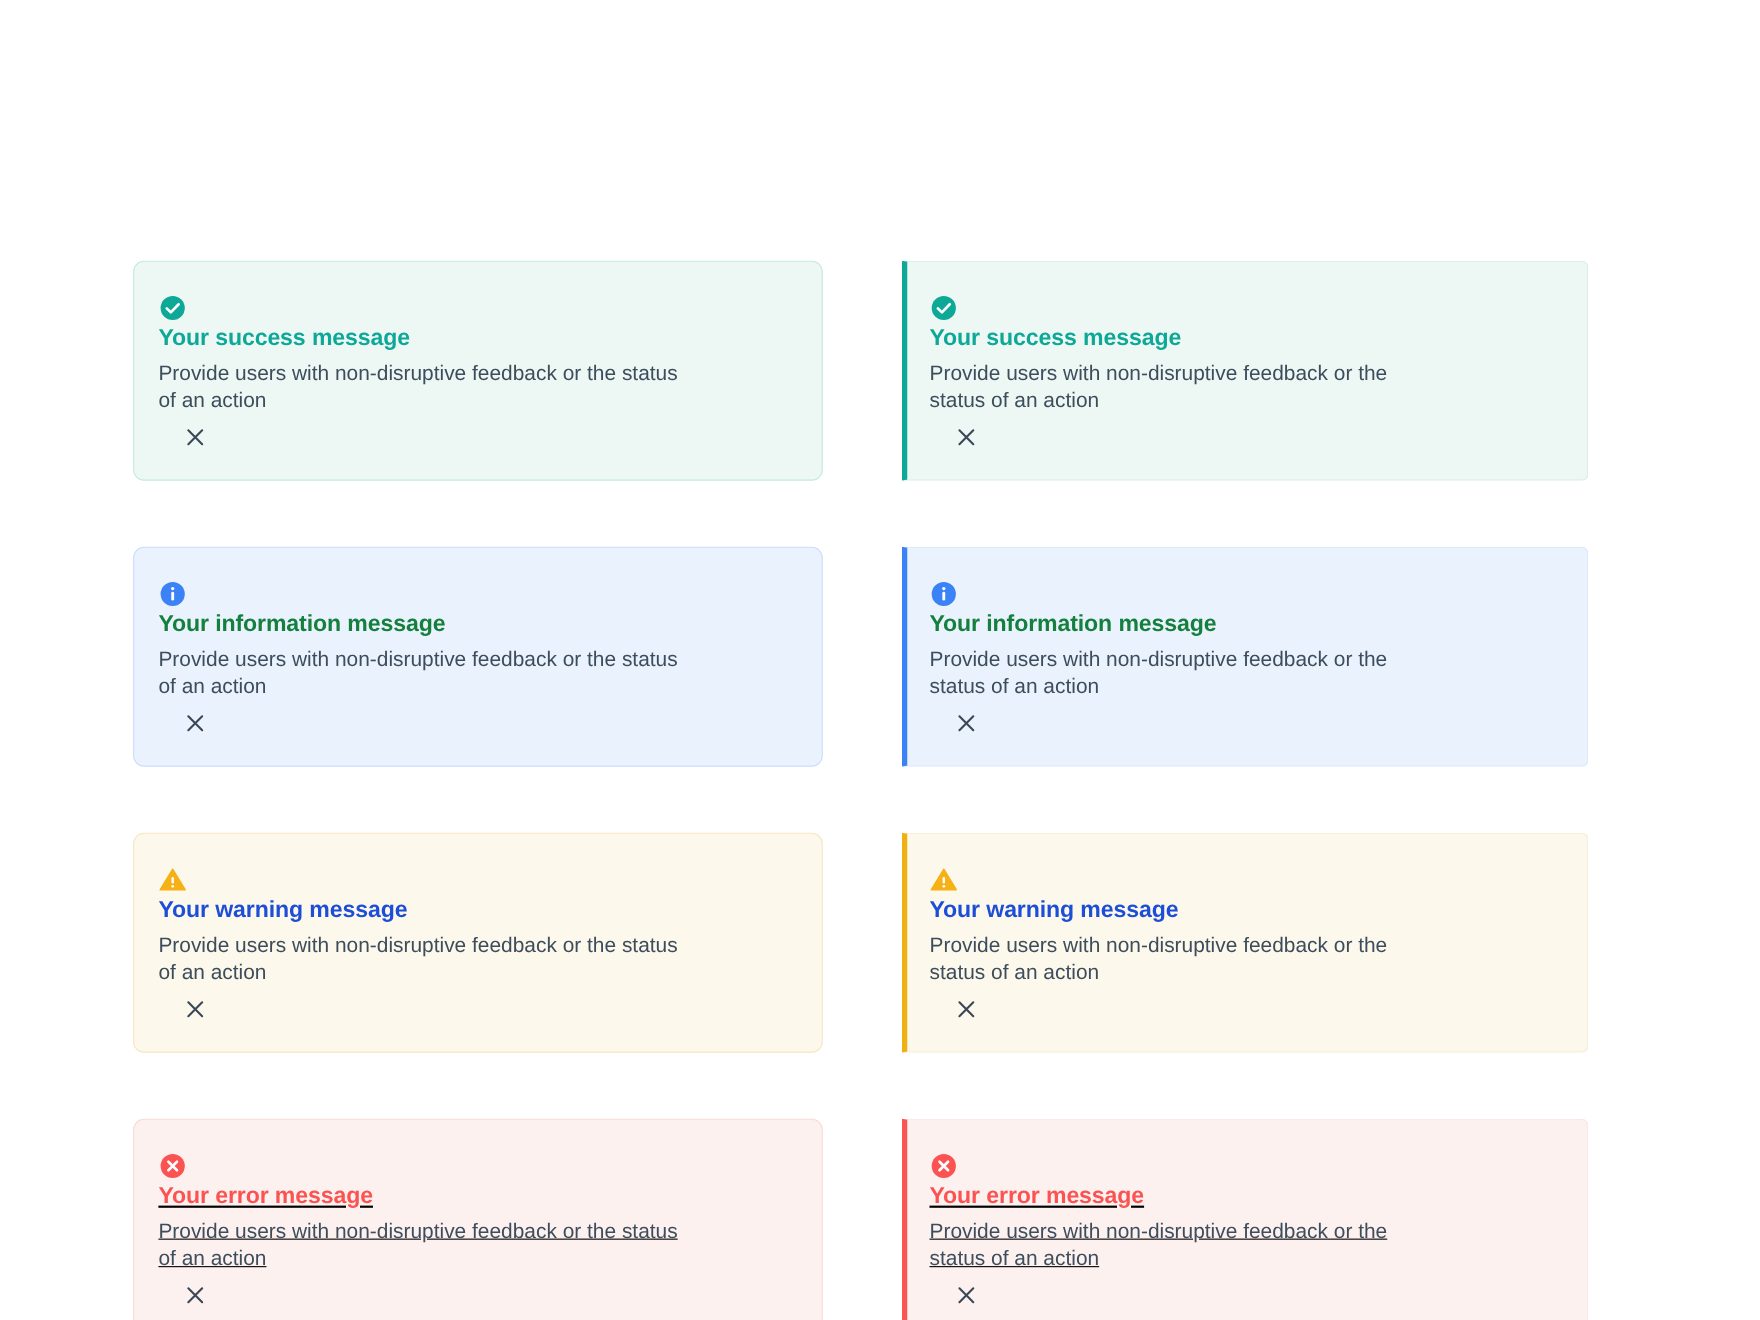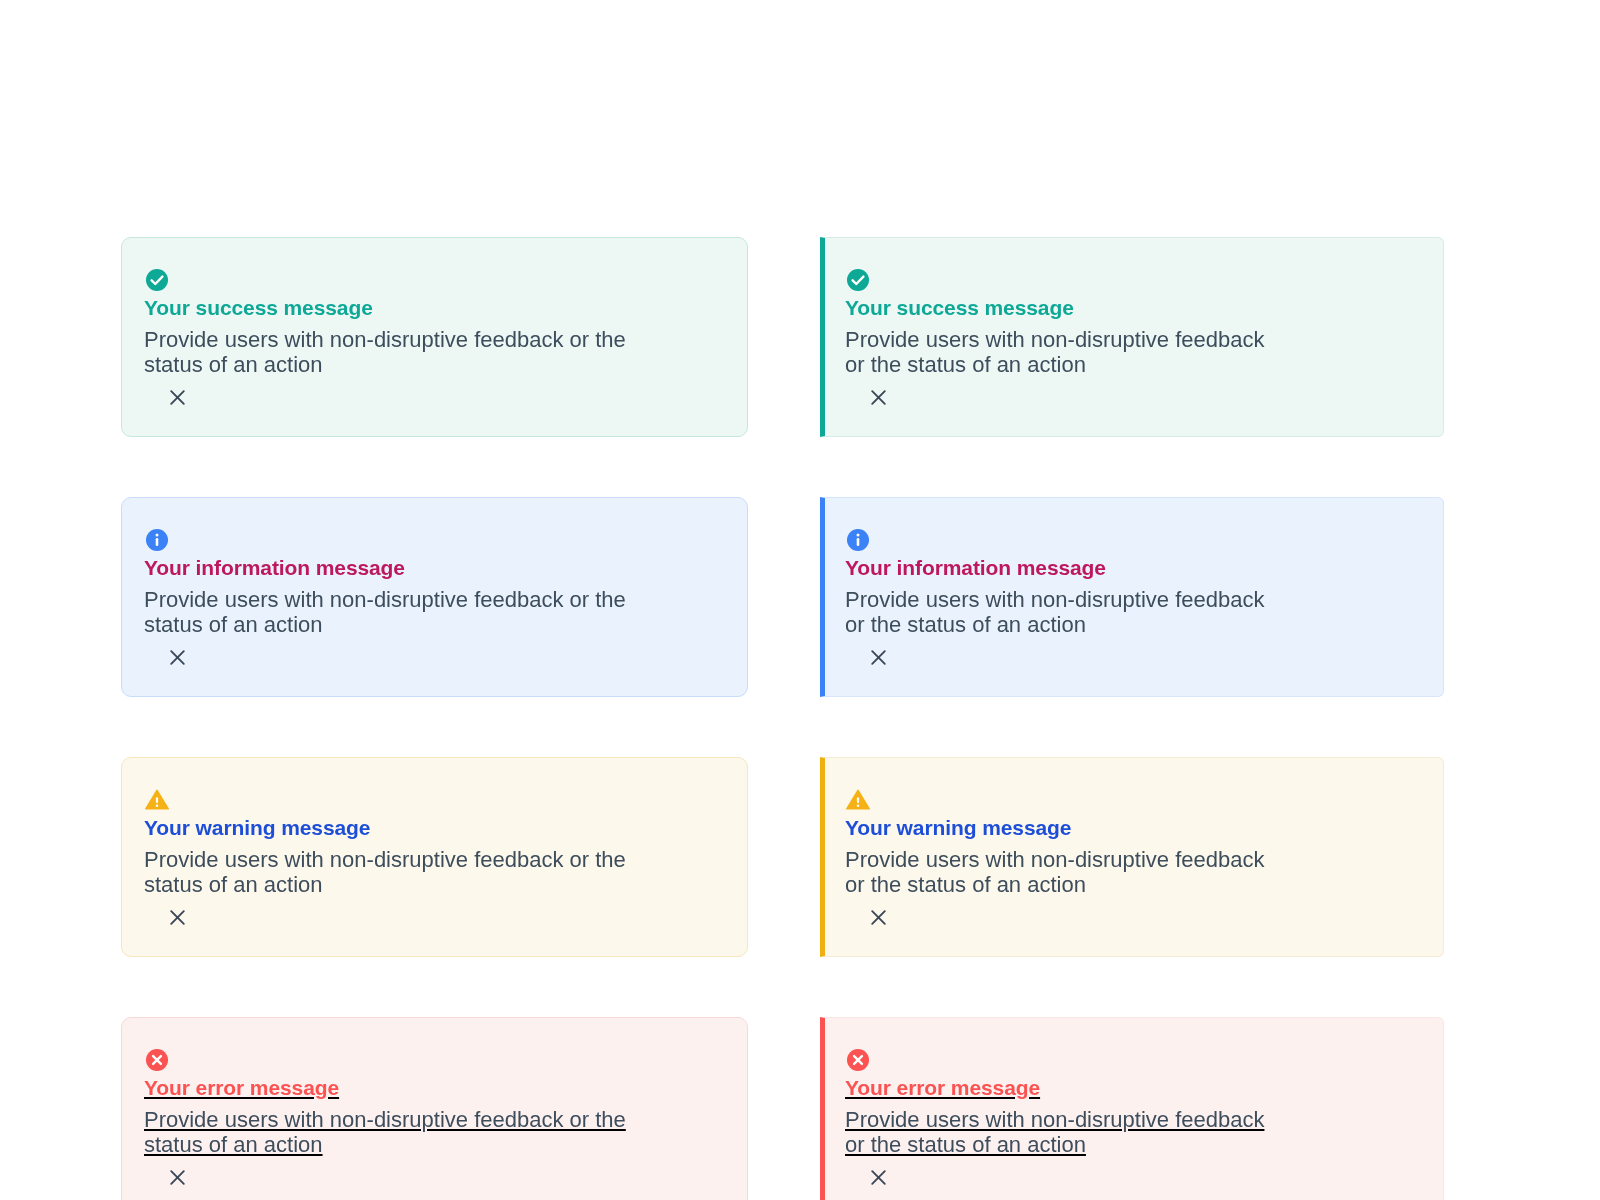--- a/index.html
+++ b/index.html
@@ -75,21 +75,21 @@
   }
   .alert-title {
     font-size: 21px;
     font-weight: bold;
     line-height: 28px;
     letter-spacing: -0.1px;
     margin: 0 0 5px 0;
     white-space: nowrap;
   }
   .alert-text {
-    font-size: 22px;
+    font-size: 19px;
     line-height: 25px;
     color: #3d4d5c;
     margin: 0;
   }
   .alert-outlined .alert-body { max-width: 492px; }
   .alert-accented .alert-body { max-width: 442px; }
 
   
   .alert-close {
     flex: 0 0 auto;
@@ -115,21 +115,21 @@
   .is-error.alert-outlined   { background: #fdf1f0; border-color: #f9d9d6; }
 
   
   .is-success.alert-accented { background: #edf8f5; border-color: #d7ece7; border-left-color: #0ea897; }
   .is-info.alert-accented    { background: #eaf2fe; border-color: #d8e6fb; border-left-color: #3b82f6; }
   .is-warning.alert-accented { background: #fdf8ec; border-color: #f6ecd6; border-left-color: #f0b011; }
   .is-error.alert-accented   { background: #fdf1f0; border-color: #fae6e4; border-left-color: #fb5252; }
 
   
   .is-success .alert-title { color: #0ea897; }
-  .is-info    .alert-title { color: #be185d; }
+  .is-info    .alert-title { color: #15803d; }
   .is-warning .alert-title { color: #1d4ed8; }
   .is-error   .alert-title { color: #fb5252; }
 </style>
 </head>
 <body>
 
 <div class="canvas">
 
   <div class="column column-outlined">
 

